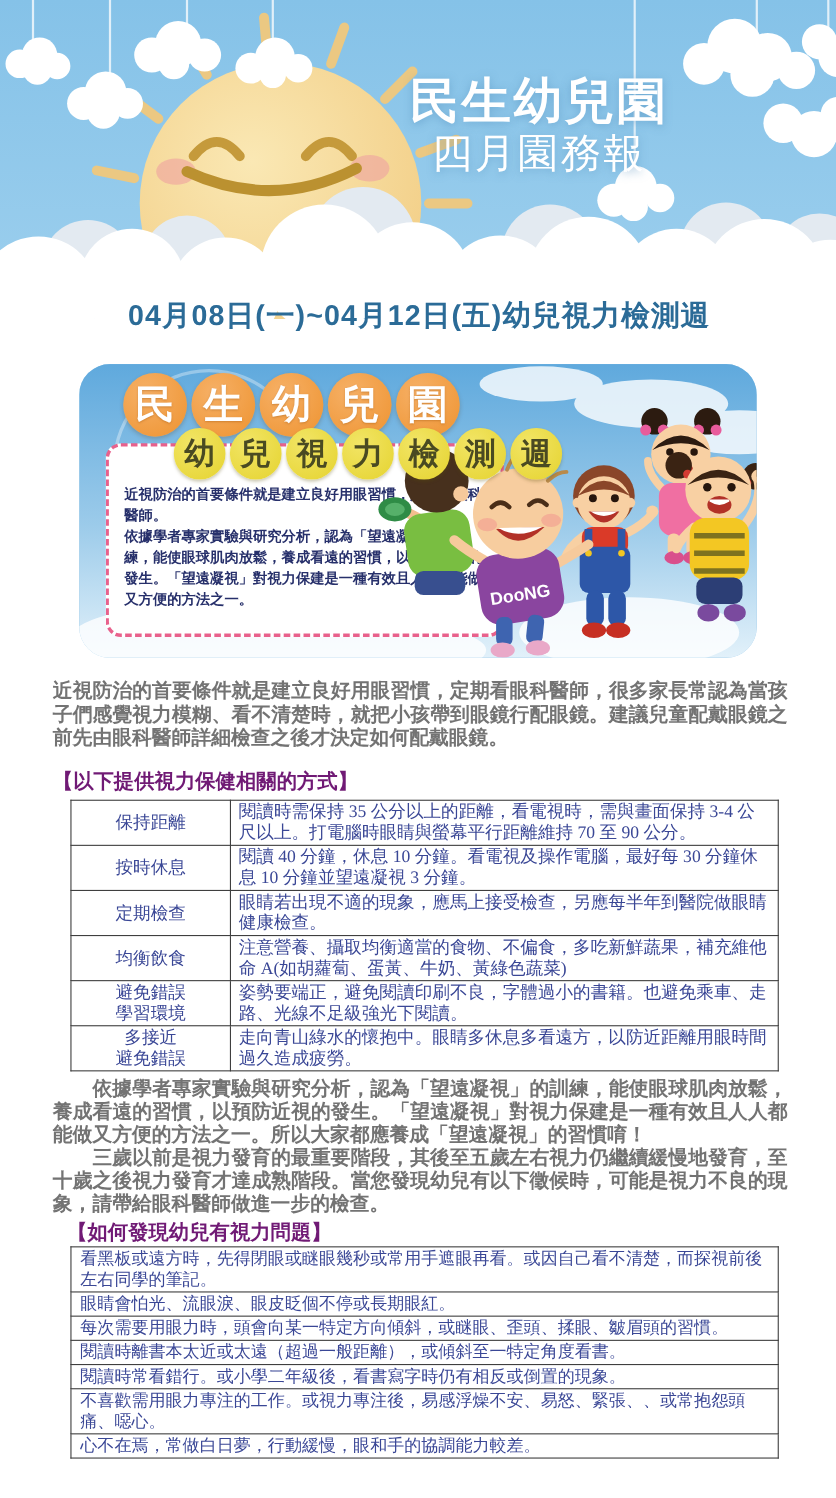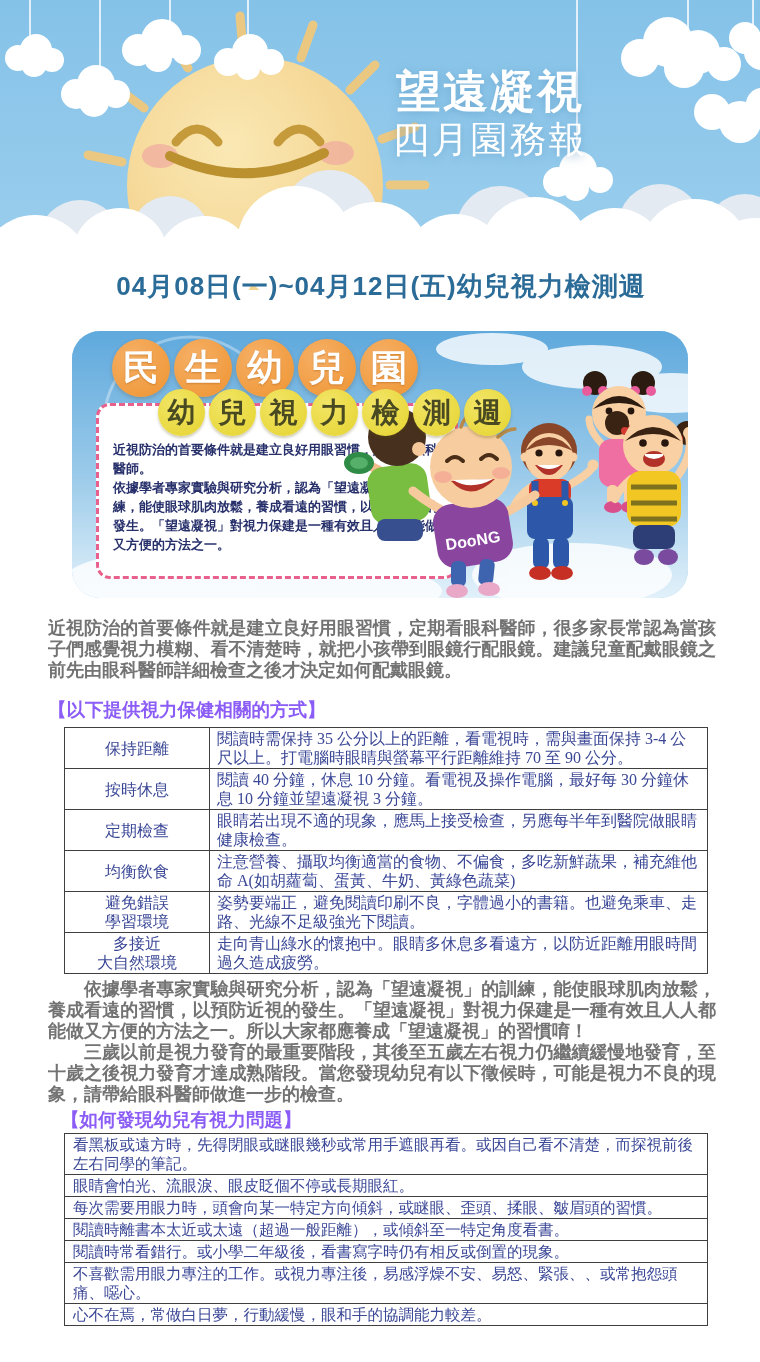--- a/index.html
+++ b/index.html
@@ -32,21 +32,21 @@
   .t-circle{width:58px;height:58px;line-height:58px;font-size:36px;color:#fff;top:8px;
     background:radial-gradient(circle at 35% 30%,#F6B066,#EE9330);
     box-shadow:0 2px 4px rgba(90,50,10,.25);text-shadow:0 1px 2px rgba(140,70,0,.35);}
   .s-circle{width:47px;height:47px;line-height:47px;font-size:28px;color:#4A4A22;top:58px;
     background:radial-gradient(circle at 35% 30%,#F2E566,#E5D32F);
     box-shadow:0 2px 3px rgba(90,80,10,.3);}
 
   
   .teal{color:#737373;font-weight:bold;font-size:18px;line-height:21.2px;text-align:justify;margin:0;}
   .intro{position:absolute;left:48px;top:618px;width:668px;}
-  .sec-head{position:absolute;left:48px;font-size:18.5px;font-weight:bold;color:#8b5cf6;margin:0;}
+  .sec-head{position:absolute;left:48px;font-size:18.5px;font-weight:bold;color:#701a75;margin:0;}
   #sec1-head{top:697px;}
   #sec2-head{top:1107px;margin-left:13px;}
   .mid{position:absolute;left:48px;width:668px;text-indent:2em;}
   #p2{top:979px;} #p3{top:1042px;}
 
   table{border-collapse:collapse;position:absolute;left:64px;width:644px;
     font-family:"Liberation Serif","DejaVu Serif",serif;color:#3A4796;}
   table,td{border:1px solid #3F3F3F;padding-left:44px;}
   #tips{top:727px;font-size:16px;line-height:19px;}
   #tips td{padding:1px 7px;vertical-align:middle;}
@@ -149,21 +149,21 @@
           <circle cx="375" cy="256" r="54"></circle>
           <circle cx="455" cy="266" r="52"></circle>
         <circle cx="535" cy="252" r="55"></circle>
           <circle cx="615" cy="260" r="52"></circle>
           <circle cx="695" cy="254" r="55"></circle>
         <circle cx="755" cy="268" r="50"></circle>
         <rect y="290" width="760" height="10"></rect>
       </g>
     </svg>
     <div class="titles">
-      <div class="main-title">望遠凝視</div>
+      <div class="main-title">民生幼兒園</div>
       <div class="sub-title">四月園務報</div>
     </div>
   </header>
 
   <div class="date-heading">04月08日(一)~04月12日(五)幼兒視力檢測週</div>
 
   <section class="banner">
     <svg class="banner-bg" viewBox="0 0 616 267" width="616" height="267">
       <defs>
         <linearGradient id="bskyG" x1="0" y1="0" x2="0" y2="1">
@@ -337,21 +337,21 @@
       <td class="lbl">均衡飲食</td>
       <td>注意營養、攝取均衡適當的食物、不偏食，多吃新鮮蔬果，補充維他命 A(如胡蘿蔔、蛋黃、牛奶、黃綠色蔬菜)</td>
         </tr>
     <tr>
       <td class="lbl">避免錯誤
 學習環境</td>
       <td>姿勢要端正，避免閱讀印刷不良，字體過小的書籍。也避免乘車、走路、光線不足級強光下閱讀。</td>
         </tr>
     <tr>
       <td class="lbl">多接近
-大自然環境</td>
+避免錯誤</td>
       <td>走向青山綠水的懷抱中。眼睛多休息多看遠方，以防近距離用眼時間過久造成疲勞。</td>
         </tr>
   </tbody>
     </table>
 
   <p class="teal mid" id="p2">依據學者專家實驗與研究分析，認為「望遠凝視」的訓練，能使眼球肌肉放鬆，養成看遠的習慣，以預防近視的發生。「望遠凝視」對視力保建是一種有效且人人都能做又方便的方法之一。所以大家都應養成「望遠凝視」的習慣唷！</p>
   <p class="teal mid" id="p3">三歲以前是視力發育的最重要階段，其後至五歲左右視力仍繼續緩慢地發育，至十歲之後視力發育才達成熟階段。當您發現幼兒有以下徵候時，可能是視力不良的現象，請帶給眼科醫師做進一步的檢查。</p>
 
   <h3 class="sec-head" id="sec2-head">【如何發現幼兒有視力問題】</h3>
 

